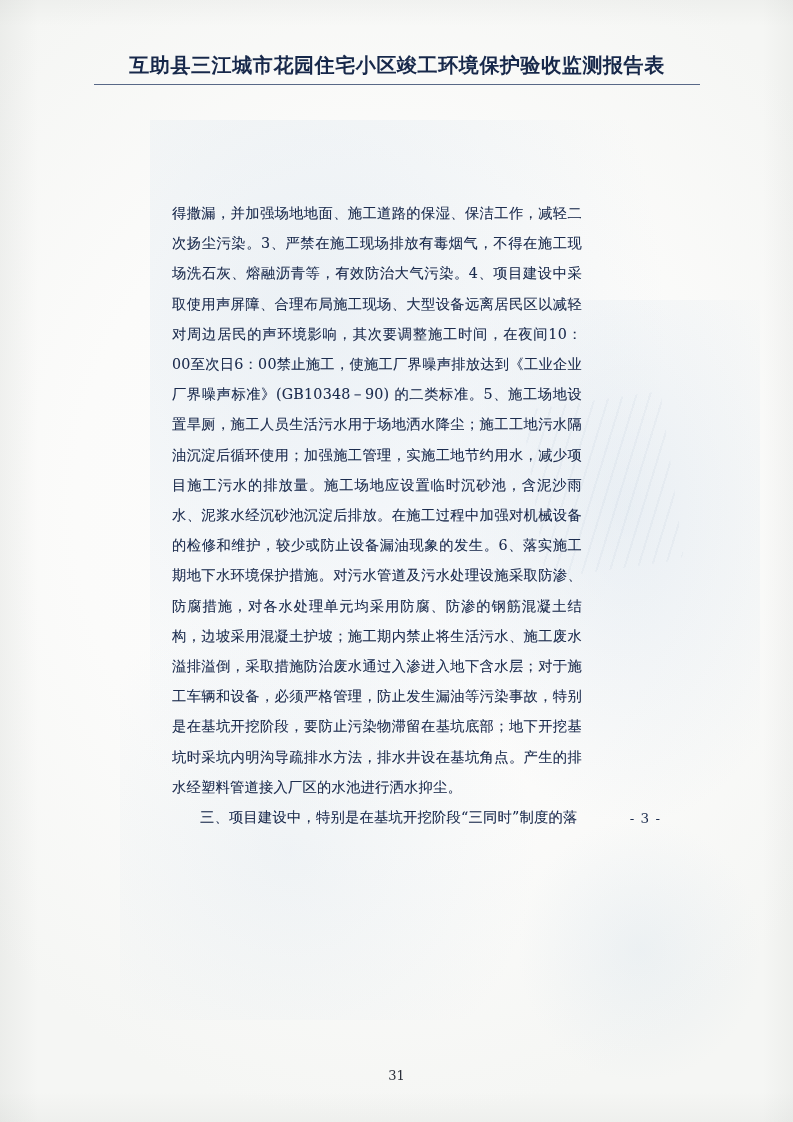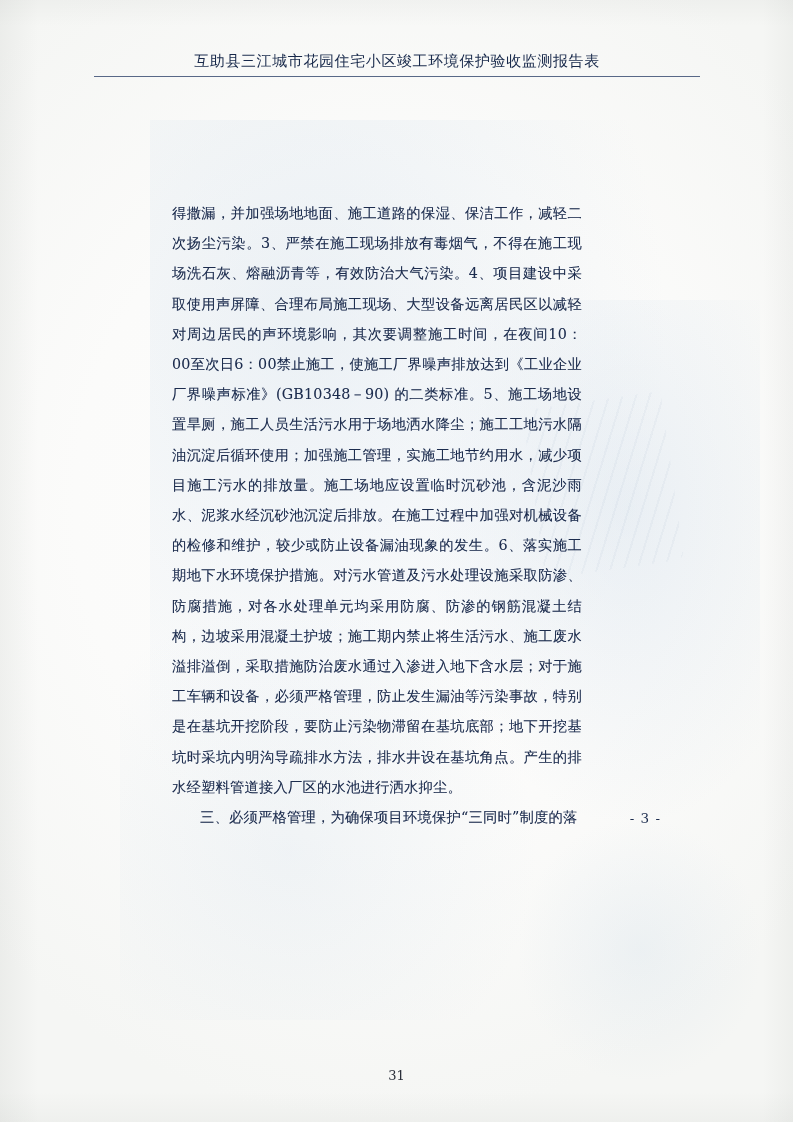--- a/index.html
+++ b/index.html
@@ -62,22 +62,22 @@
   
   .header {
     position: absolute;
     left: 94px;
     top: 52px;
     width: 606px;
     text-align: center;
   }
   .header-title {
     font-family: "DejaVu Serif", "Liberation Serif", serif;
-    font-size: 15px;
-    font-weight: 400;
+    font-size: 20px;
+    font-weight: 700;
     letter-spacing: 0.6px;
     color: #17284a;
     white-space: nowrap;
     text-align: center;
   }
   .header-rule {
     margin-top: 5px;
     height: 1px;
     background: #3c4f73;
     opacity: 0.85;
@@ -159,19 +159,19 @@
   <div class="tint t4"></div>
   <div class="watermark"></div>
 
   <div class="header">
     <div class="header-title">互助县三江城市花园住宅小区竣工环境保护验收监测报告表</div>
     <div class="header-rule"></div>
   </div>
 
   <div class="body-block">
     <p class="para">得撒漏，并加强场地地面、施工道路的保湿、保洁工作，减轻二次扬尘污染。3、严禁在施工现场排放有毒烟气，不得在施工现场洗石灰、熔融沥青等，有效防治大气污染。4、项目建设中采取使用声屏障、合理布局施工现场、大型设备远离居民区以减轻对周边居民的声环境影响，其次要调整施工时间，在夜间10：00至次日6：00禁止施工，使施工厂界噪声排放达到《工业企业厂界噪声标准》(GB10348－90) 的二类标准。5、施工场地设置旱厕，施工人员生活污水用于场地洒水降尘；施工工地污水隔油沉淀后循环使用；加强施工管理，实施工地节约用水，减少项目施工污水的排放量。施工场地应设置临时沉砂池，含泥沙雨水、泥浆水经沉砂池沉淀后排放。在施工过程中加强对机械设备的检修和维护，较少或防止设备漏油现象的发生。6、落实施工期地下水环境保护措施。对污水管道及污水处理设施采取防渗、防腐措施，对各水处理单元均采用防腐、防渗的钢筋混凝土结构，边坡采用混凝土护坡；施工期内禁止将生活污水、施工废水溢排溢倒，采取措施防治废水通过入渗进入地下含水层；对于施工车辆和设备，必须严格管理，防止发生漏油等污染事故，特别是在基坑开挖阶段，要防止污染物滞留在基坑底部；地下开挖基坑时采坑内明沟导疏排水方法，排水井设在基坑角点。产生的排水经塑料管道接入厂区的水池进行洒水抑尘。</p>
-    <p class="para indent">三、必须严格管理，为确保项目环境保护“三同时”制度的落</p>
+    <p class="para indent">三、项目建设中，特别是在基坑开挖阶段“三同时”制度的落</p>
   </div>
 
   <div class="page-marker">- 3 -</div>
 
   <div class="footer-number">31</div>
 </div>
 
 </body></html>

